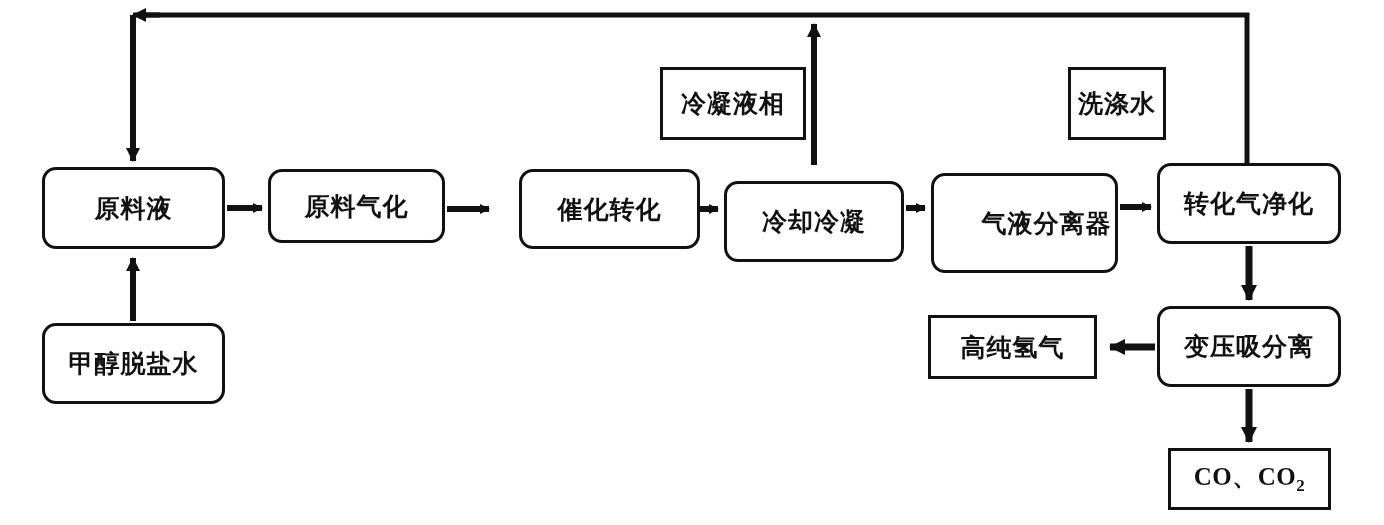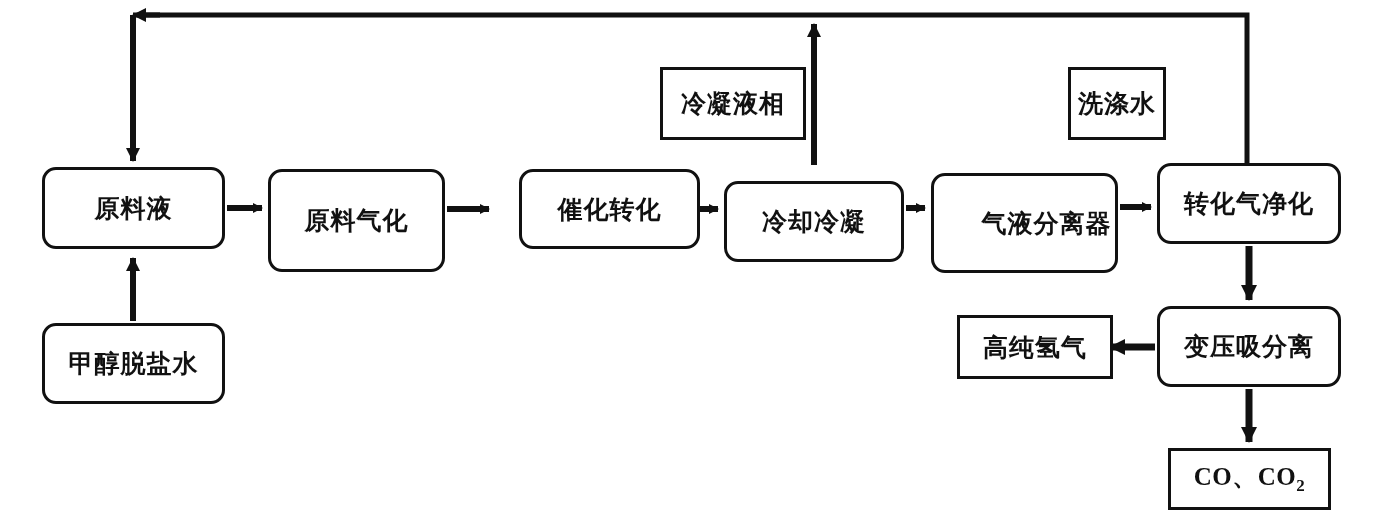--- a/index.html
+++ b/index.html
@@ -96,21 +96,21 @@
 
     <polyline points="1247,163 1247,15 141,15" fill="none" stroke="#111111" stroke-width="5"></polyline>
     <polyline points="160,15 133,15" fill="none" stroke="#111111" stroke-width="5" marker-end="url(#arrowL)"></polyline>
     <line x1="133" y1="15" x2="133" y2="161" stroke="#111111" stroke-width="6" marker-end="url(#arrowL)"></line>
   </svg>
 
   <div class="node rounded" style="left:42px; top:167px; width:183px; height:82px;">
     <span class="label">原料液</span>
   </div>
 
-  <div class="node rounded" style="left:268px; top:169px; width:177px; height:103px;">
+  <div class="node rounded" style="left:268px; top:169px; width:177px; height:74px;">
     <span class="label">原料气化</span>
   </div>
 
   <div class="node rounded" style="left:495px; top:169px; width:181px; height:80px;margin-left:24px;">
     <span class="label">催化转化</span>
   </div>
 
   <div class="node rounded" style="left:724px; top:165px; width:180px; height:81px;margin-top:16px;">
     <span class="label">冷却冷凝</span>
   </div>
@@ -132,21 +132,21 @@
   </div>
 
   <div class="node square" style="left:660px; top:67px; width:146px; height:73px;">
     <span class="label">冷凝液相</span>
   </div>
 
   <div class="node square" style="left:1068px; top:67px; width:98px; height:73px;">
     <span class="label">洗涤水</span>
   </div>
 
-  <div class="node square" style="left:957px; top:315px; width:156px; height:64px;">
+  <div class="node square" style="left:928px; top:315px; width:169px; height:64px;">
     <span class="label">高纯氢气</span>
   </div>
 
   <div class="node square formula" style="left:1168px; top:448px; width:163px; height:62px;">
     <span class="label"><span>CO、CO</span><sub>2</sub></span>
   </div>
 
 </div>
 
 </body></html>

